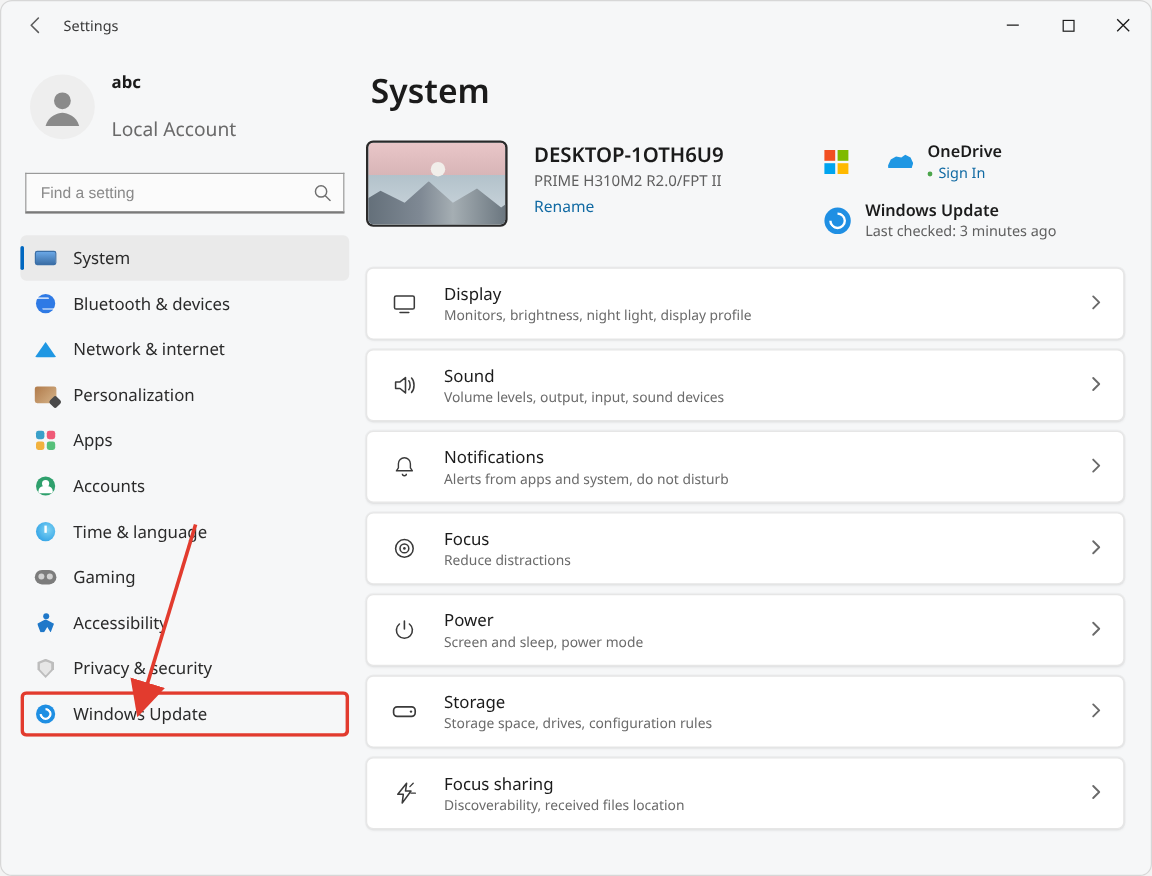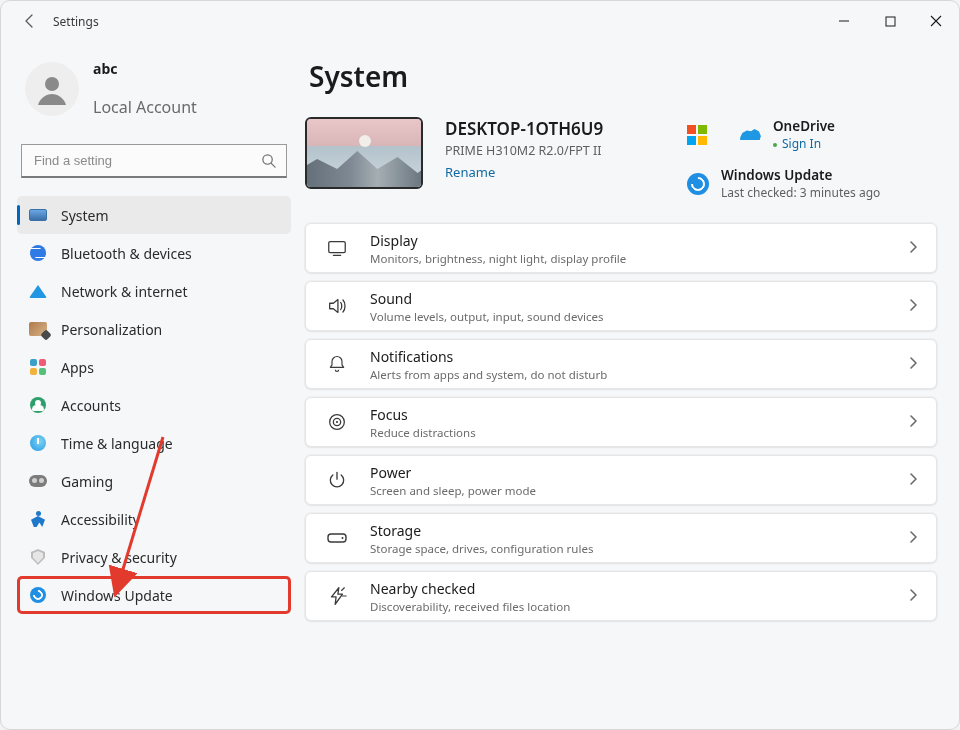--- a/index.html
+++ b/index.html
@@ -140,21 +140,21 @@
   .ms365 span:nth-child(3){background:#00a4ef}.ms365 span:nth-child(4){background:#ffb900}
   .onedrive{width:22px;height:16px;position:relative}
   .onedrive::before{content:"";position:absolute;inset:0;background:#1f97e3;border-radius:10px 10px 8px 8px;clip-path:polygon(5% 70%,15% 40%,35% 25%,55% 30%,70% 15%,90% 30%,100% 60%,95% 85%,5% 85%)}
   .wu{width:22px;height:22px;border-radius:50%;background:#1f8fe3;position:relative}
   .wu::before{content:"";position:absolute;inset:4px;border:2.5px solid #fff;border-radius:50%;border-left-color:transparent;transform:rotate(45deg)}
 
   .status-top{display:flex;gap:32px}
 
   .cards{display:flex;flex-direction:column;gap:8px;margin-top:4px}
   .card{
-    height:50px;border-radius:6px;background:var(--card);
+    height:60px;border-radius:6px;background:var(--card);
     border:1px solid var(--border);box-shadow:var(--shadow);
     display:flex;align-items:center;padding:0 18px;gap:20px;
   }
   .card .glyph{width:26px;height:26px;display:flex;align-items:center;justify-content:center;color:#3a3a3a}
   .card .body .t{font-size:14px;color:#1b1b1b}
   .card .body .s{font-size:11.5px;color:#6b6b6b;margin-top:1px}
   .card .chev{margin-left:auto;color:#6b6b6b}
 
   
   .anno{
@@ -429,21 +429,21 @@
               </svg></div>
           </div>
           <div class="card">
             <div class="glyph">
               <svg width="22" height="22" viewBox="0 0 24 24">
                 <path d="M14 3 6 13h5l-1 8 8-11h-5l1-7z" fill="none" stroke="currentColor" stroke-width="1.4" stroke-linejoin="round"></path>
                 <path d="M17 6l3-3M18 12h4" stroke="currentColor" stroke-width="1.2" stroke-linecap="round"></path>
               </svg>
             </div>
             <div class="body">
-              <div class="t">Nearby checked</div>
+              <div class="t">Focus sharing</div>
               <div class="s">Discoverability, received files location</div>
             </div>
             <div class="chev"><svg width="10" height="14" viewBox="0 0 10 14">
                 <path d="M3 2l5 5-5 5" fill="none" stroke="currentColor" stroke-width="1.6" stroke-linecap="round" stroke-linejoin="round"></path>
               </svg></div>
           </div>
         </div>
     </div>
   </div>
 

